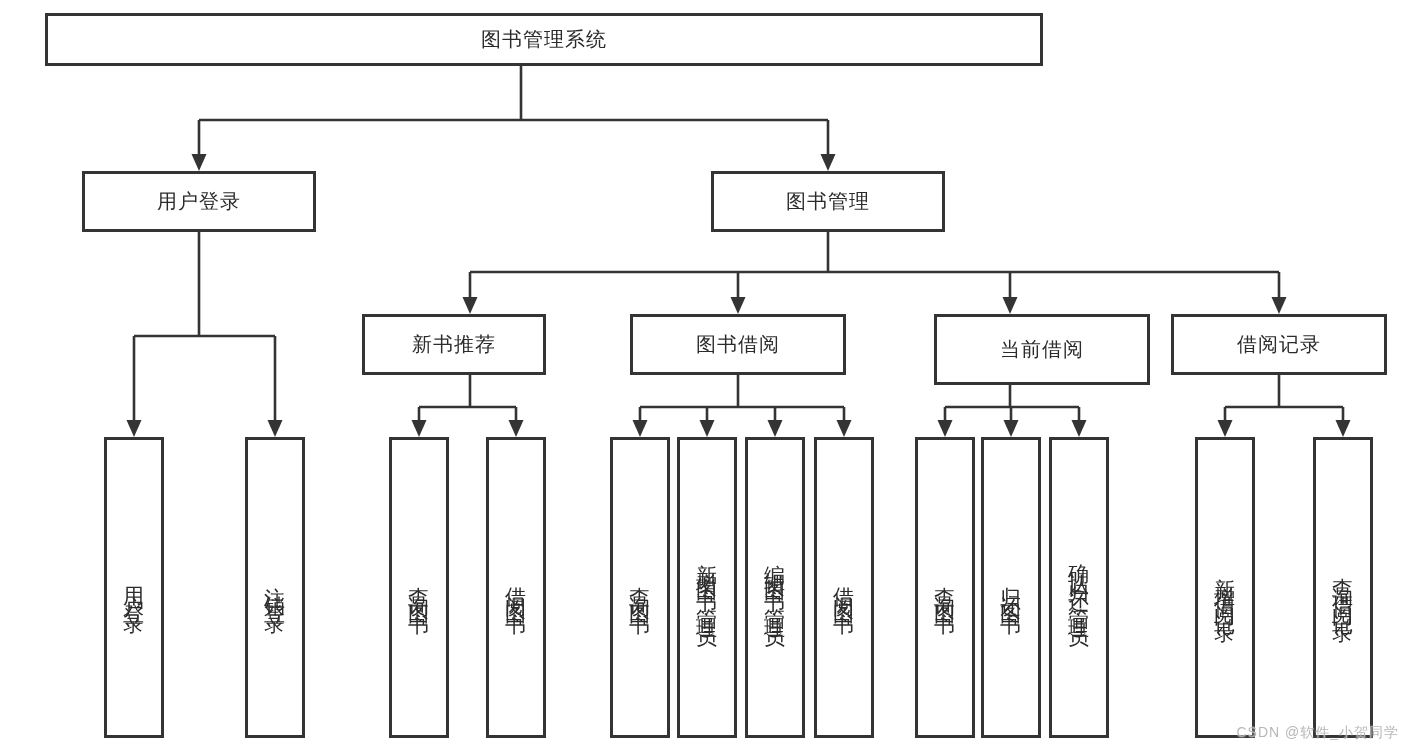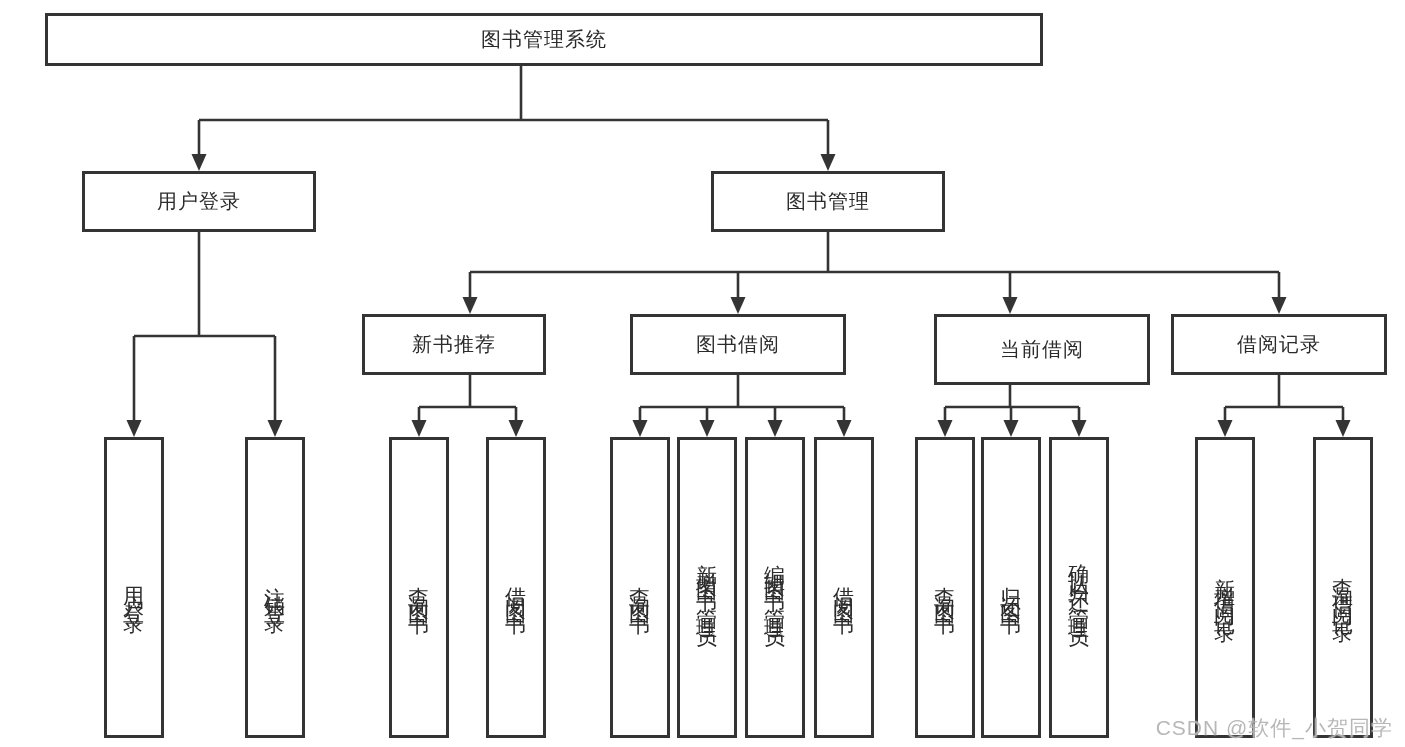--- a/index.html
+++ b/index.html
@@ -47,23 +47,23 @@
   .v-label {
     writing-mode: vertical-rl;
     text-orientation: mixed;
     font-size: 21px;
     letter-spacing: 9px;
     line-height: 1;
     white-space: nowrap;
   }
   .watermark {
     position: absolute;
-    right: 12px;
+    right: 6px;
     bottom: 5px;
-    font-size: 21px;
+    font-size: 14px;
     color: rgba(173, 173, 173, 0.88);
     letter-spacing: 1px;
     white-space: nowrap;
     text-shadow: 0 0 2px #ffffff;
   }
   
   #n-root   { left: 21px;   top: 13px;  width: 998px; height: 53px; margin-left: 24px; }
   #n-login  { left: 82px;   top: 171px; width: 234px; height: 61px; }
   #n-mgmt   { left: 711px;  top: 171px; width: 234px; height: 61px; }
   #n-new    { left: 362px;  top: 314px; width: 184px; height: 61px; }

